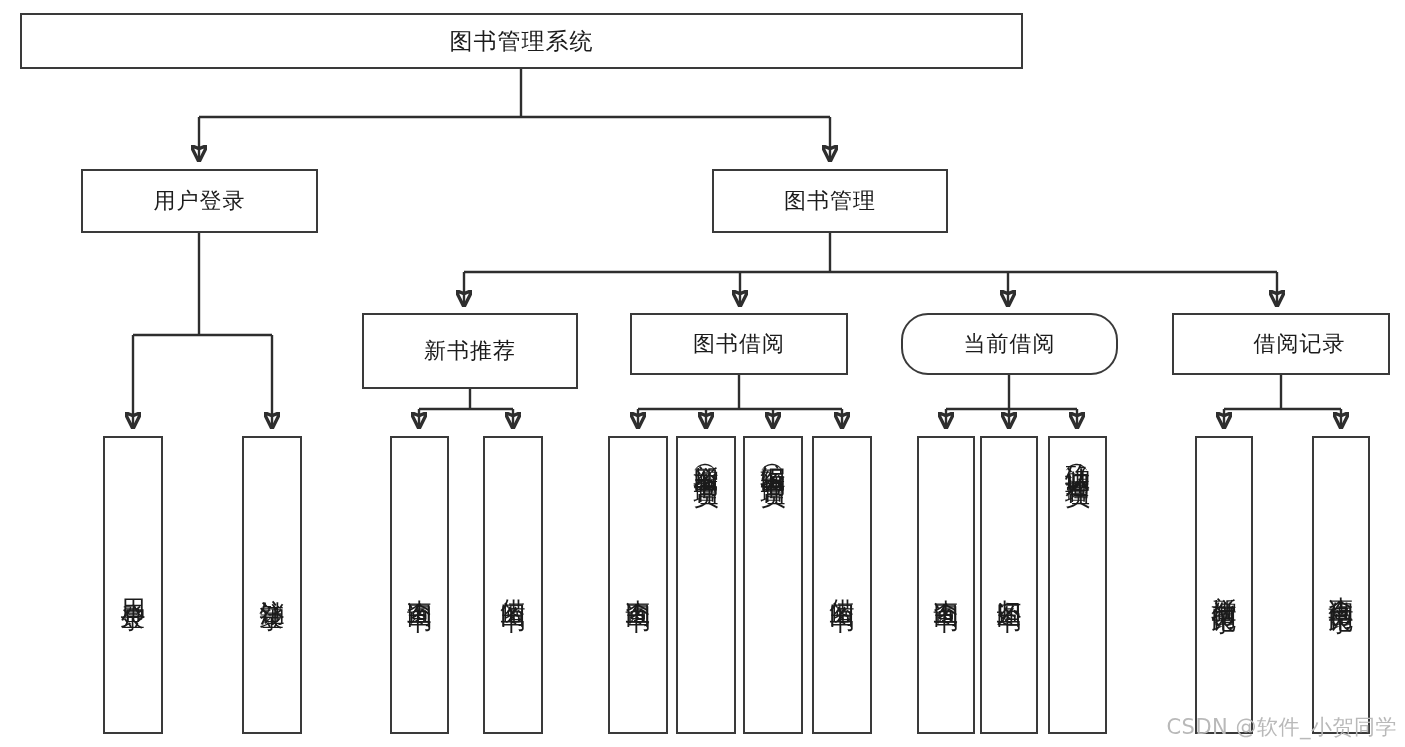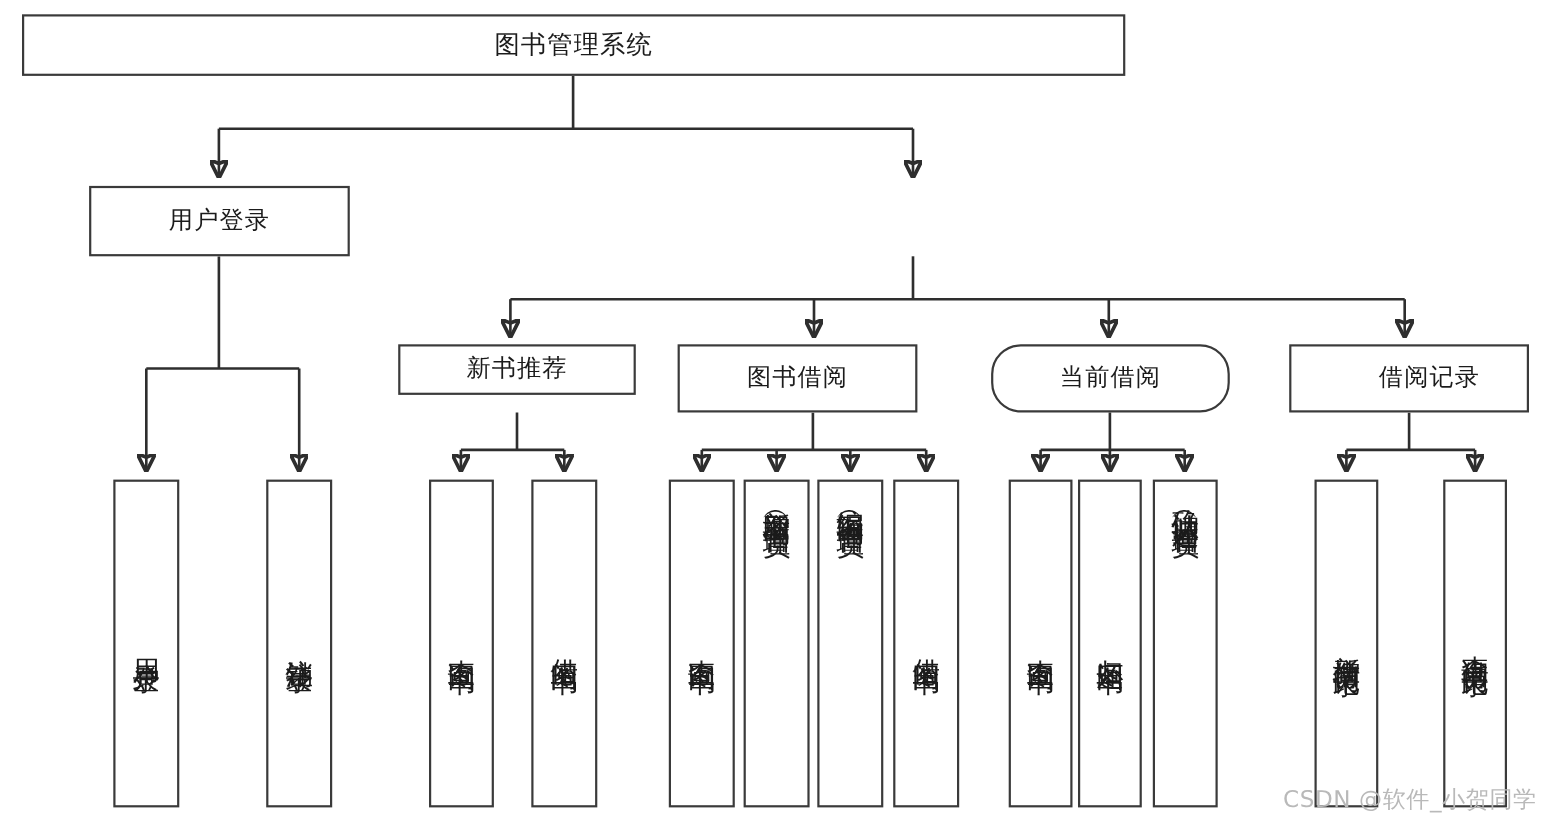--- a/index.html
+++ b/index.html
@@ -156,26 +156,29 @@
   </svg>
 
   <div class="node horiz root" style="left:20px; top:13px; width:1003px; height:56px;">
     <span class="node-label">图书管理系统</span>
   </div>
 
   <div class="node horiz" style="left:81px; top:169px; width:237px; height:64px;">
     <span class="node-label">用户登录</span>
   </div>
 
-
-  <div class="node horiz" style="left:362px; top:313px; width:216px; height:46px;">
+  <div class="node horiz" style="left:712px; top:169px; width:236px; height:64px;">
+    <span class="node-label">图书管理</span>
+  </div>
+
+  <div class="node horiz" style="left:362px; top:313px; width:216px; height:76px;">
     <span class="node-label">新书推荐</span>
   </div>
 
-  <div class="node horiz" style="left:616px; top:313px; width:218px; height:62px;">
+  <div class="node horiz" style="left:630px; top:313px; width:218px; height:62px;">
     <span class="node-label">图书借阅</span>
   </div>
 
   <div class="node horiz" style="left:901px; top:313px; width:217px; height:62px;border-radius:27px;">
     <span class="node-label">当前借阅</span>
   </div>
 
   <div class="node horiz" style="left:1172px; top:313px; width:218px; height:62px;padding-left:37px;">
     <span class="node-label">借阅记录</span>
   </div>

